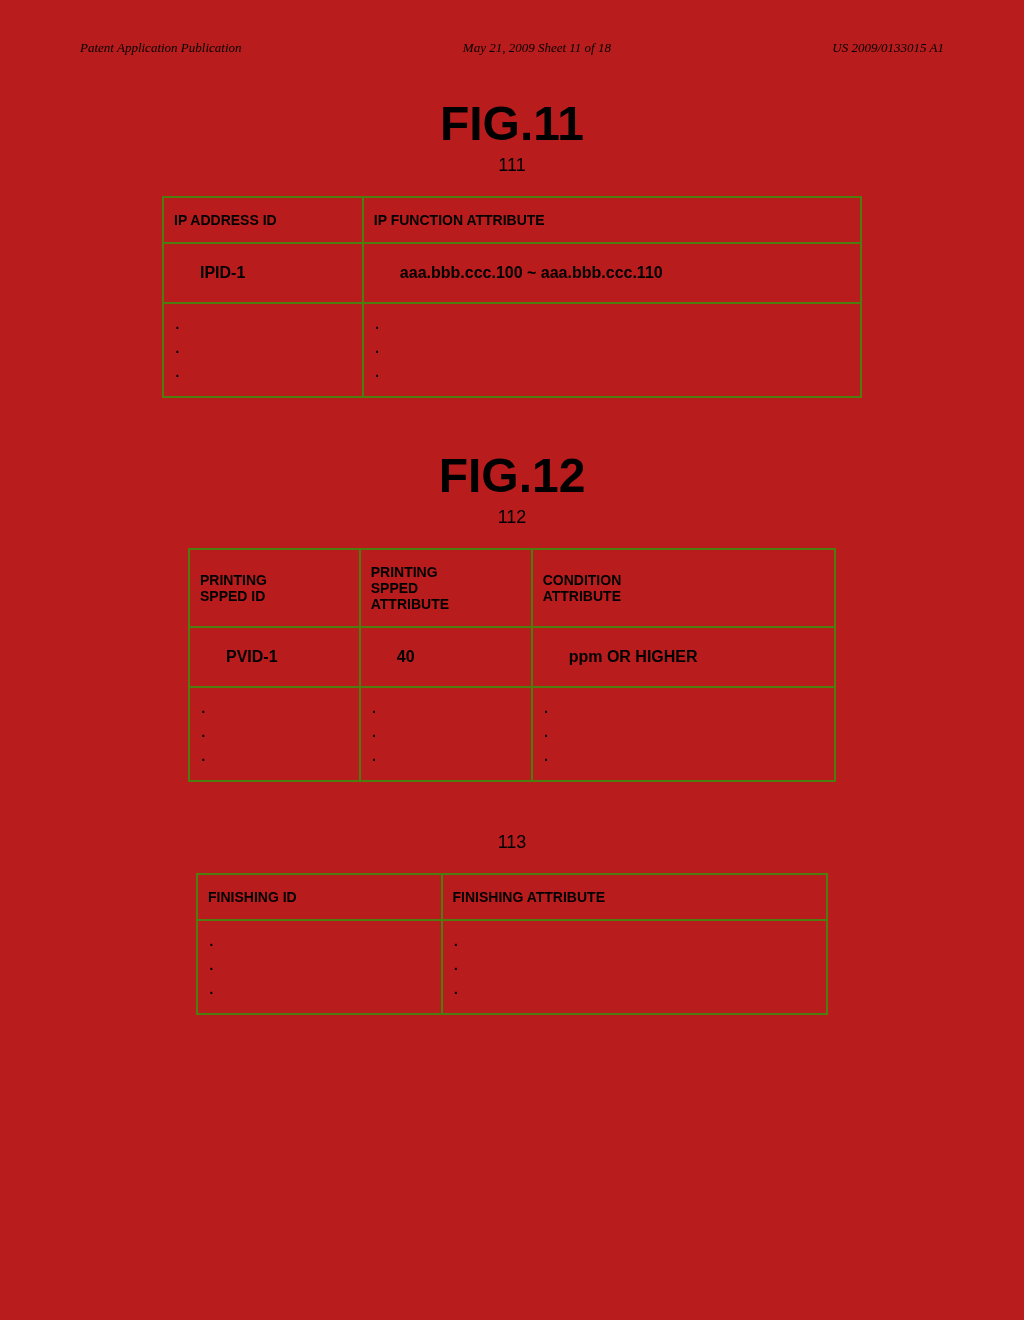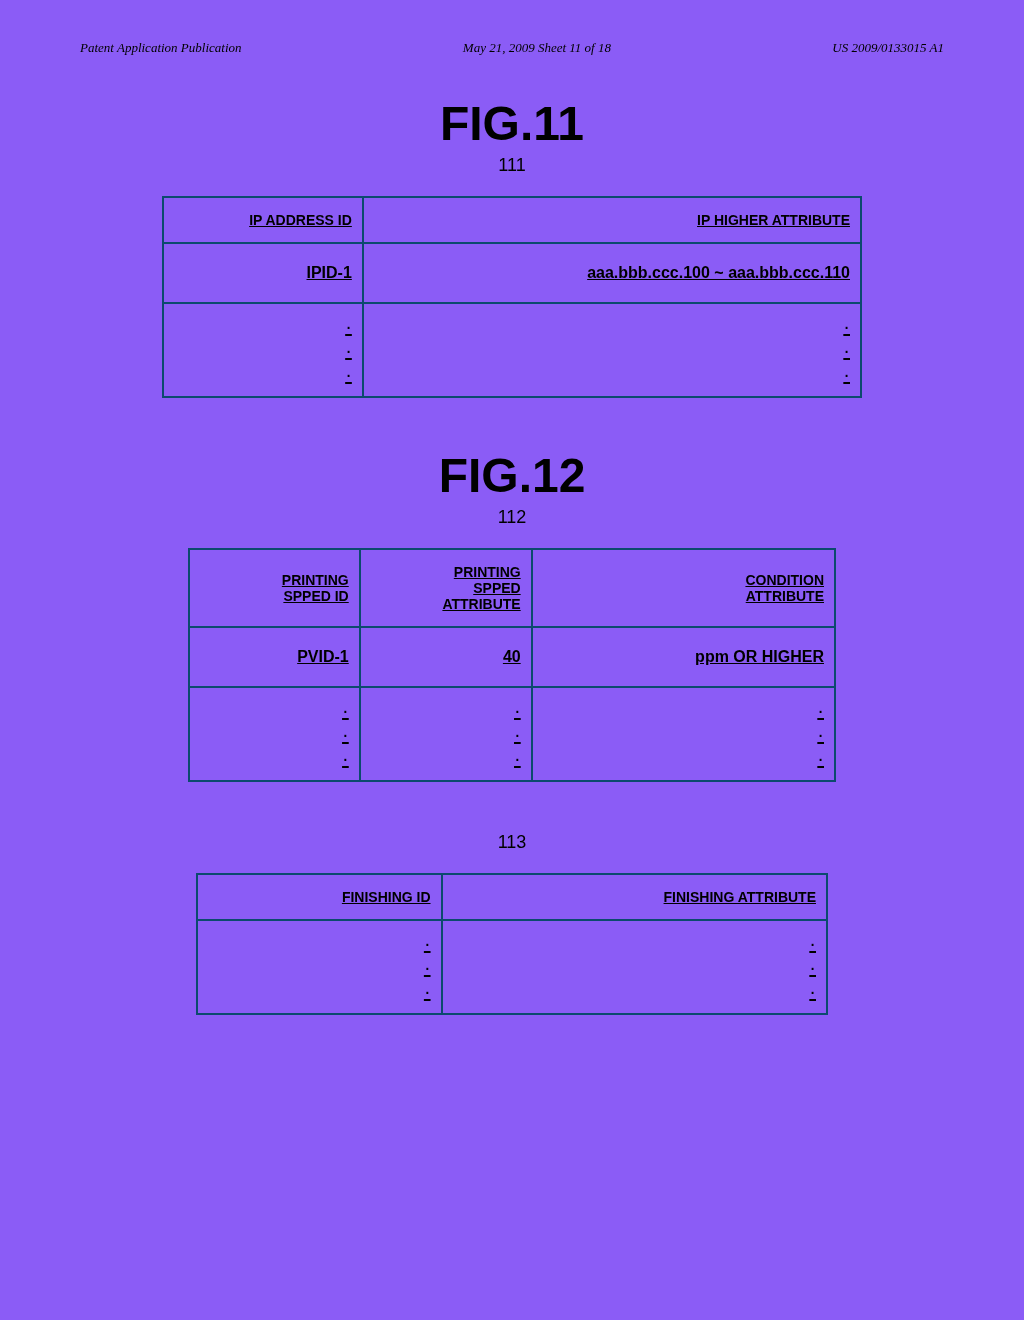--- a/index.html
+++ b/index.html
@@ -13,21 +13,21 @@
       font-family: 'Times New Roman', Times, serif;
       width: 1024px;
       min-height: 1320px;
       color: #000000;
     }
 
     .page {
       width: 1024px;
       min-height: 1320px;
       padding: 40px 80px;
-      background: #8b5cf6;
+      background: #b91c1c;
     }
 
     .header {
       display: flex;
       justify-content: space-between;
       align-items: center;
       margin-bottom: 40px;
       font-size: 13px;
       font-style: italic;
     }
@@ -56,25 +56,24 @@
       font-family: Arial, sans-serif;
     }
 
     table {
       border-collapse: collapse;
       width: 100%;
       margin: 0 auto;
     }
 
     th, td {
-      border: 2px solid #0c4a6e;
-      text-align: right;
+      border: 2px solid #4d7c0f;
+      text-align: left;
       padding: 14px 10px;
       font-size: 15px;
-      text-decoration: underline;
     }
 
     th {
       font-weight: bold;
       font-family: Arial, sans-serif;
       font-size: 14px;
     }
 
     td {
       font-family: Arial, sans-serif;
@@ -125,21 +124,21 @@
     <span>US 2009/0133015 A1</span>
   </div>
 
   <div class="figure-section">
     <div class="figure-title">FIG.11</div>
     <div class="figure-ref">111</div>
     <table class="fig11-table">
       <thead>
         <tr>
           <th>IP ADDRESS ID</th>
-          <th>IP HIGHER ATTRIBUTE</th>
+          <th>IP FUNCTION ATTRIBUTE</th>
         </tr>
       </thead>
       <tbody>
         <tr class="data-row">
           <td class="data-value">IPID-1</td>
           <td class="data-value">aaa.bbb.ccc.100 ~ aaa.bbb.ccc.110</td>
         </tr>
         <tr>
           <td class="dots-cell">·<br>·<br>·</td>
           <td class="dots-cell">·<br>·<br>·</td>

